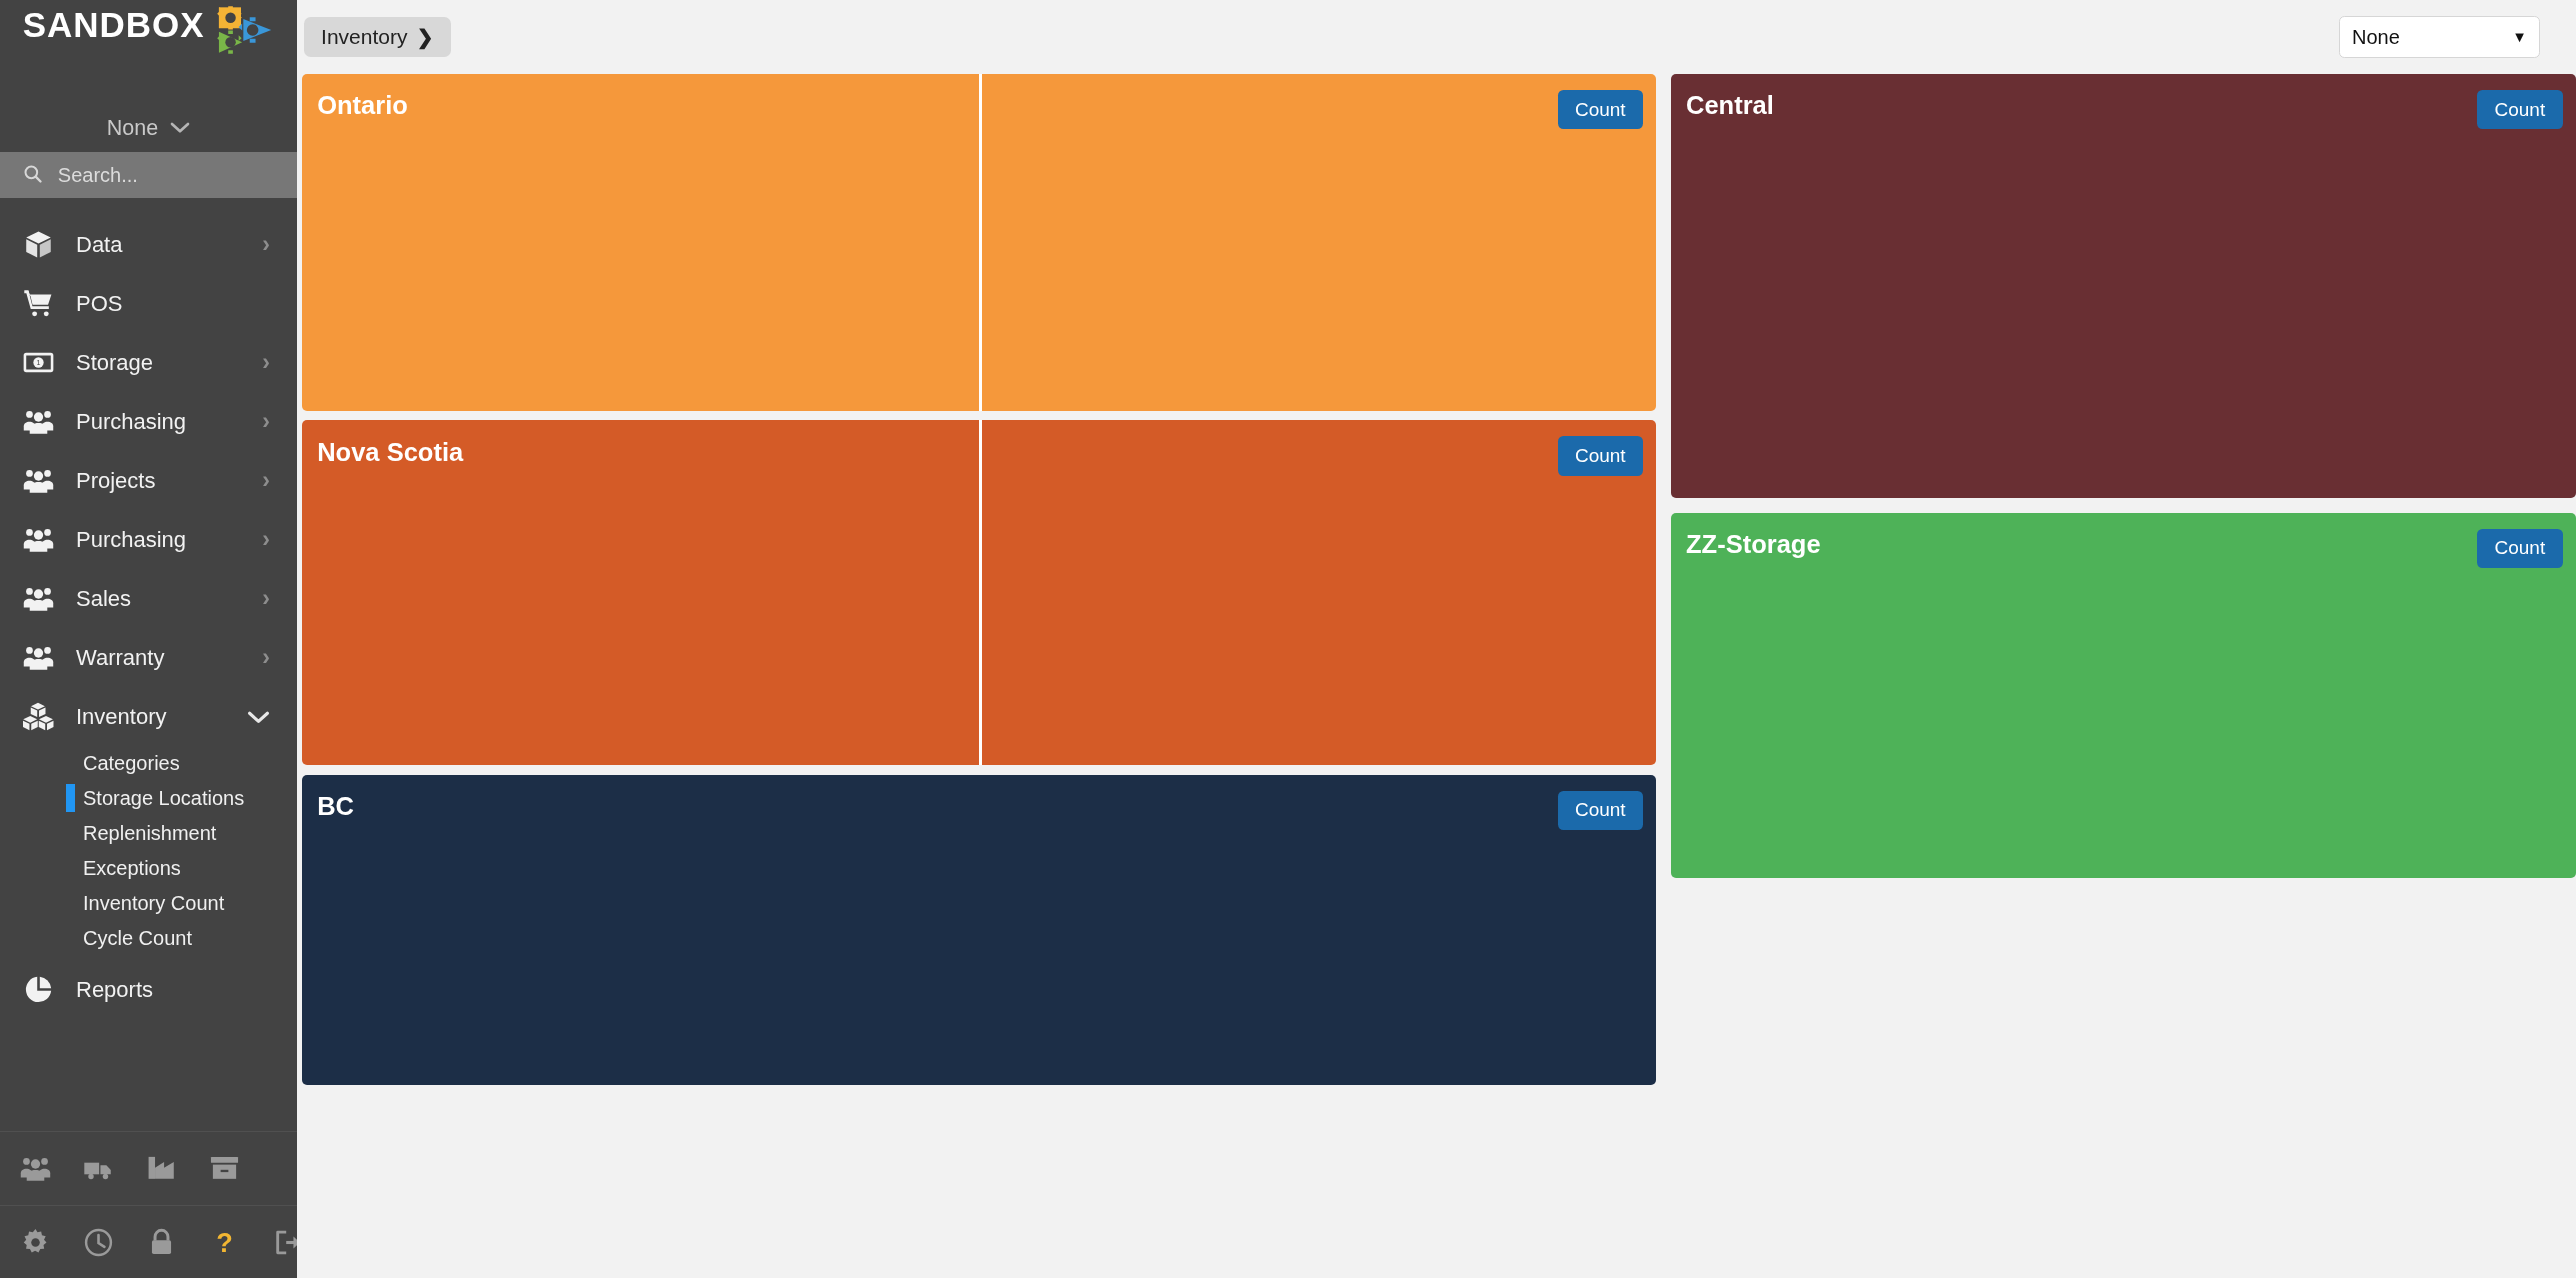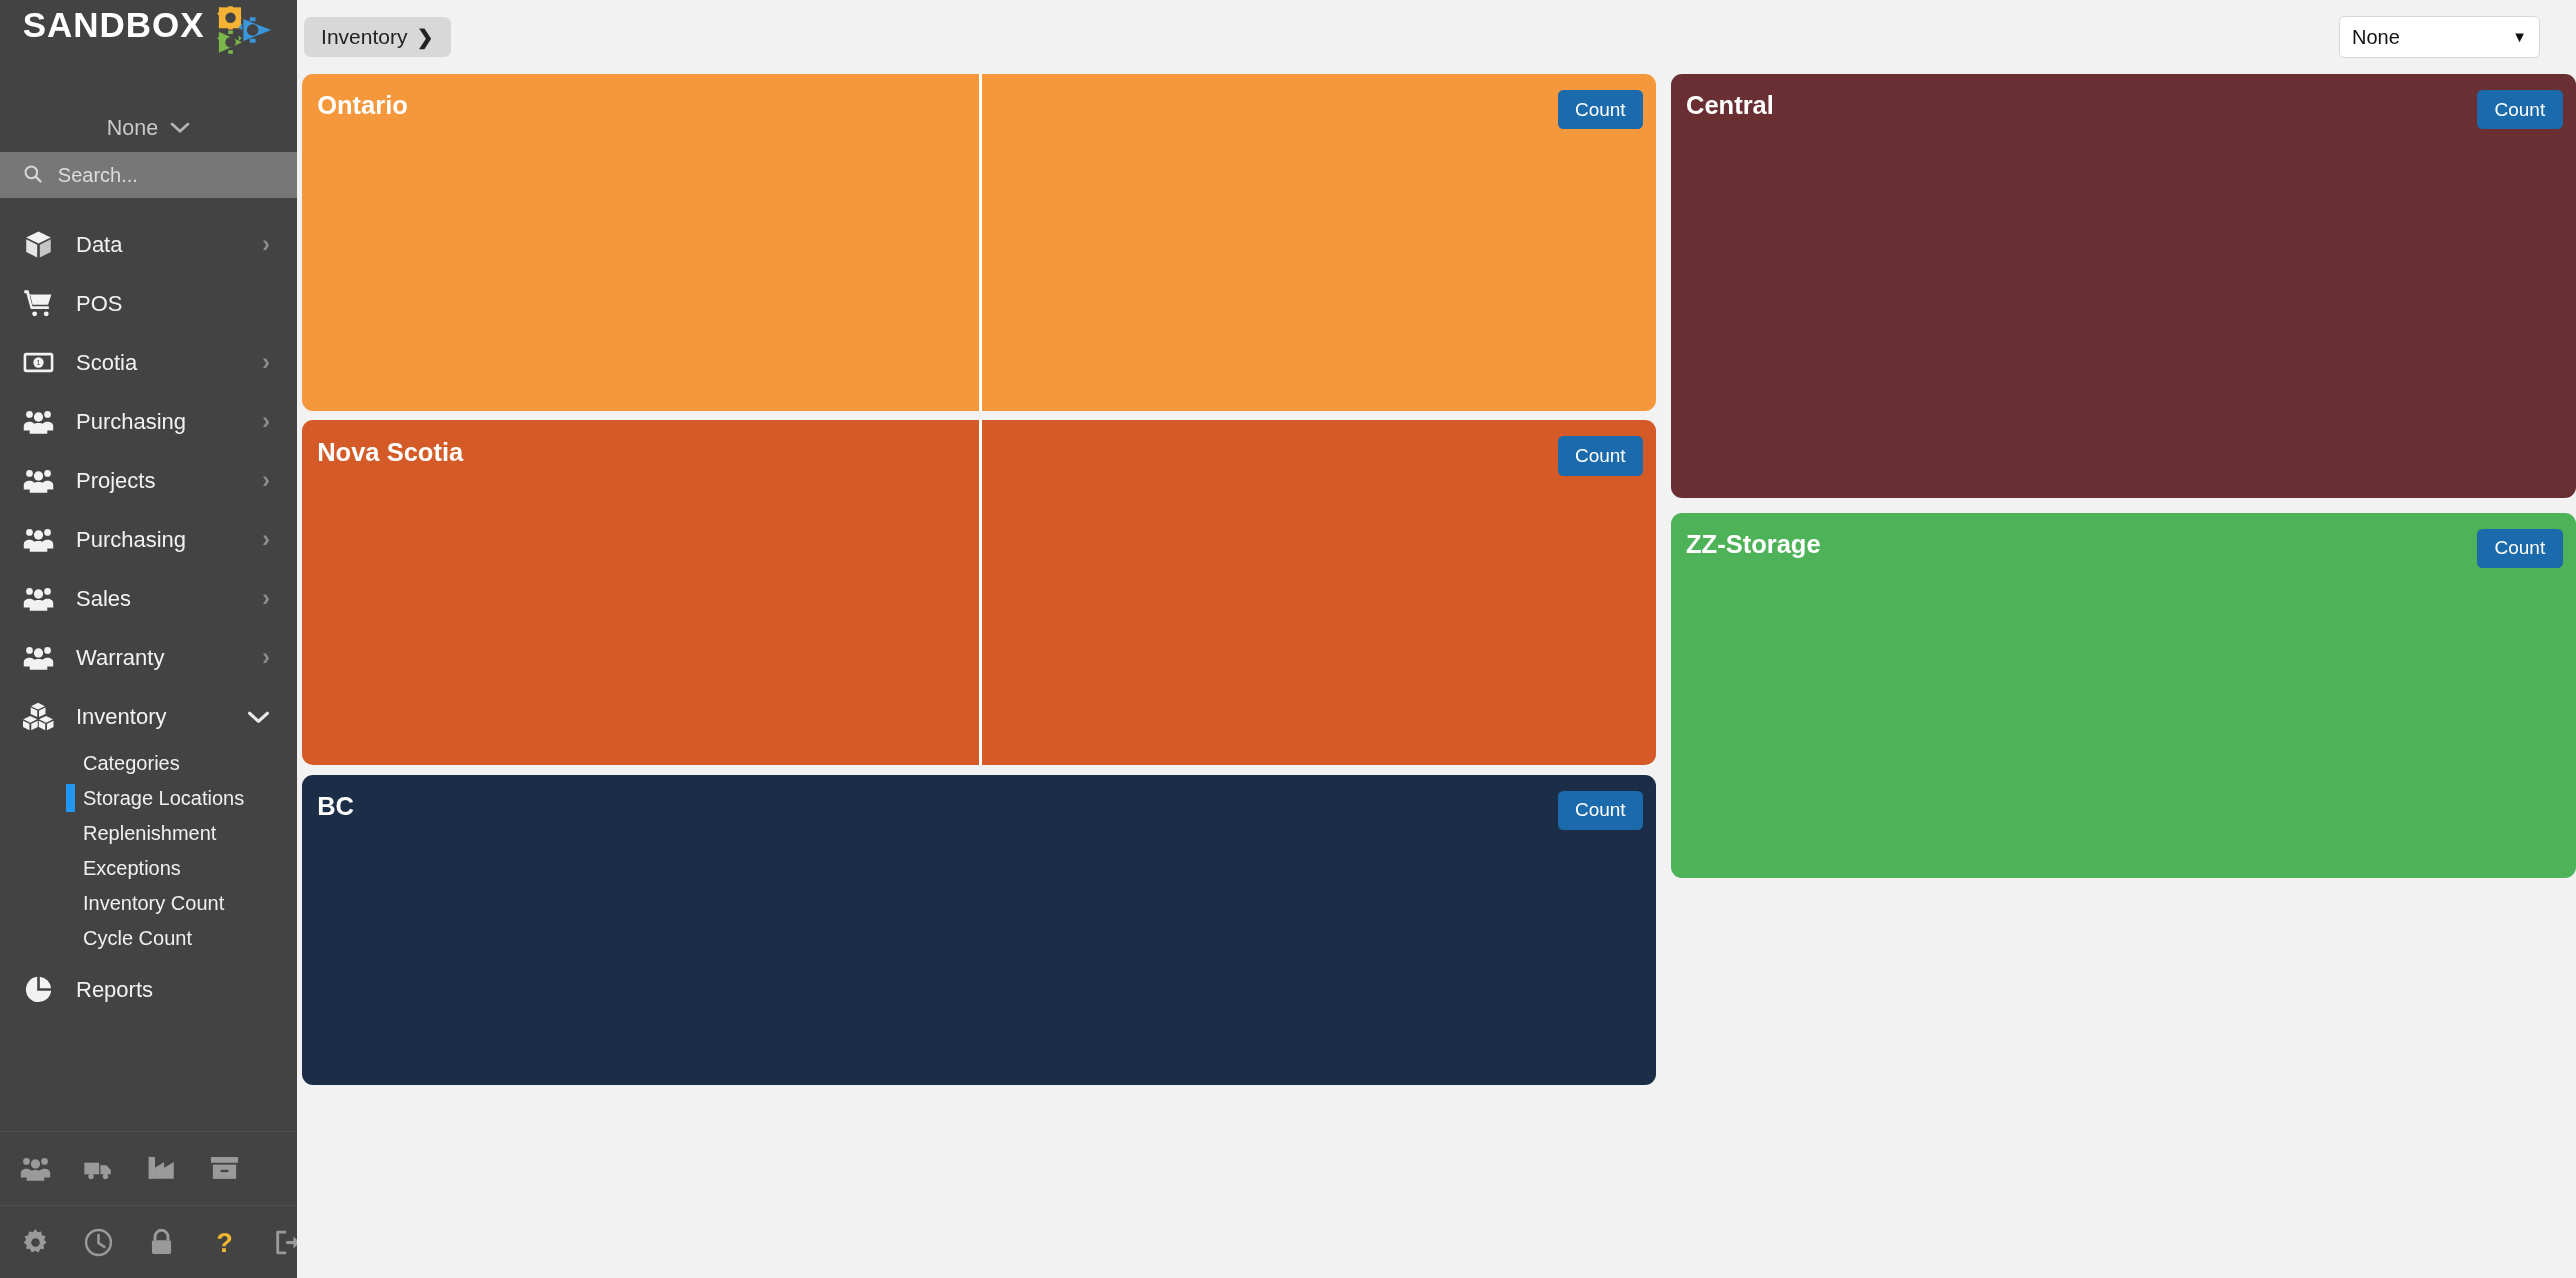--- a/index.html
+++ b/index.html
@@ -196,21 +196,21 @@
     right: 0;
     bottom: 0;
     display: flex;
     gap: 14.8px;
   }
   .col-left { width: 1354px; flex: 0 0 1354px; display: flex; flex-direction: column; gap: 9.4px; }
   .col-right { flex: 1 1 auto; display: flex; flex-direction: column; gap: 14.8px; padding-right: 0; }
 
   .tile {
     position: relative;
-    border-radius: 11px;
+    border-radius: 5px;
     overflow: hidden;
   }
   .tile .tile-title {
     position: absolute;
     left: 14.8px;
     top: 17.4px;
     color: #ffffff;
     font-size: 25.5px;
     font-weight: bold;
   }
@@ -315,21 +315,21 @@
       </div>
 
       <div class="nav-item">
         <span class="ico">
           <svg viewBox="0 0 24 24" style="font-size:33px">
               <rect x="1.5" y="5.5" width="21" height="13" rx="1" stroke="#f2f2f2" stroke-width="2" fill="none"></rect>
               <circle cx="12" cy="12" r="4" fill="#f2f2f2"></circle>
               <text x="12" y="14.2" font-size="5.5" text-anchor="middle" fill="#434343" font-family="Liberation Sans, sans-serif">1</text>
             </svg>
         </span>
-        <span class="label">Scotia</span>
+        <span class="label">Storage</span>
         <span class="arrow">›</span>
       </div>
 
       <div class="nav-item">
         <span class="ico">
           <svg viewBox="0 0 24 24" fill="#f2f2f2">
               <circle cx="5" cy="6.5" r="2.6"></circle>
               <circle cx="19" cy="6.5" r="2.6"></circle>
               <path d="M0.6 19 v-3.4 c0-2 2-3.4 4.4-3.4 s4.4 1.4 4.4 3.4 V19 Z"></path>
               <path d="M14.6 19 v-3.4 c0-2 2-3.4 4.4-3.4 s4.4 1.4 4.4 3.4 V19 Z"></path>

